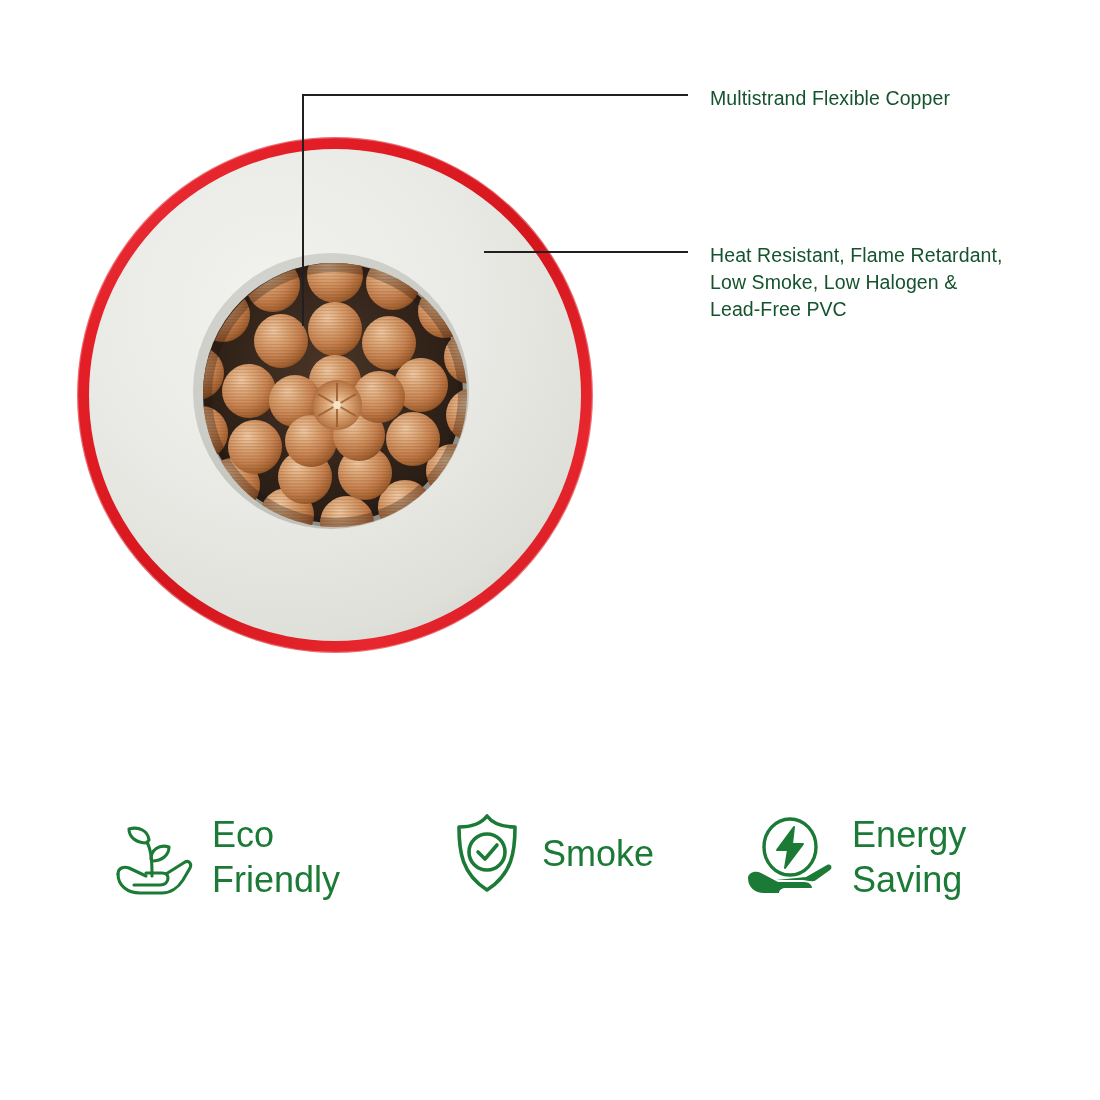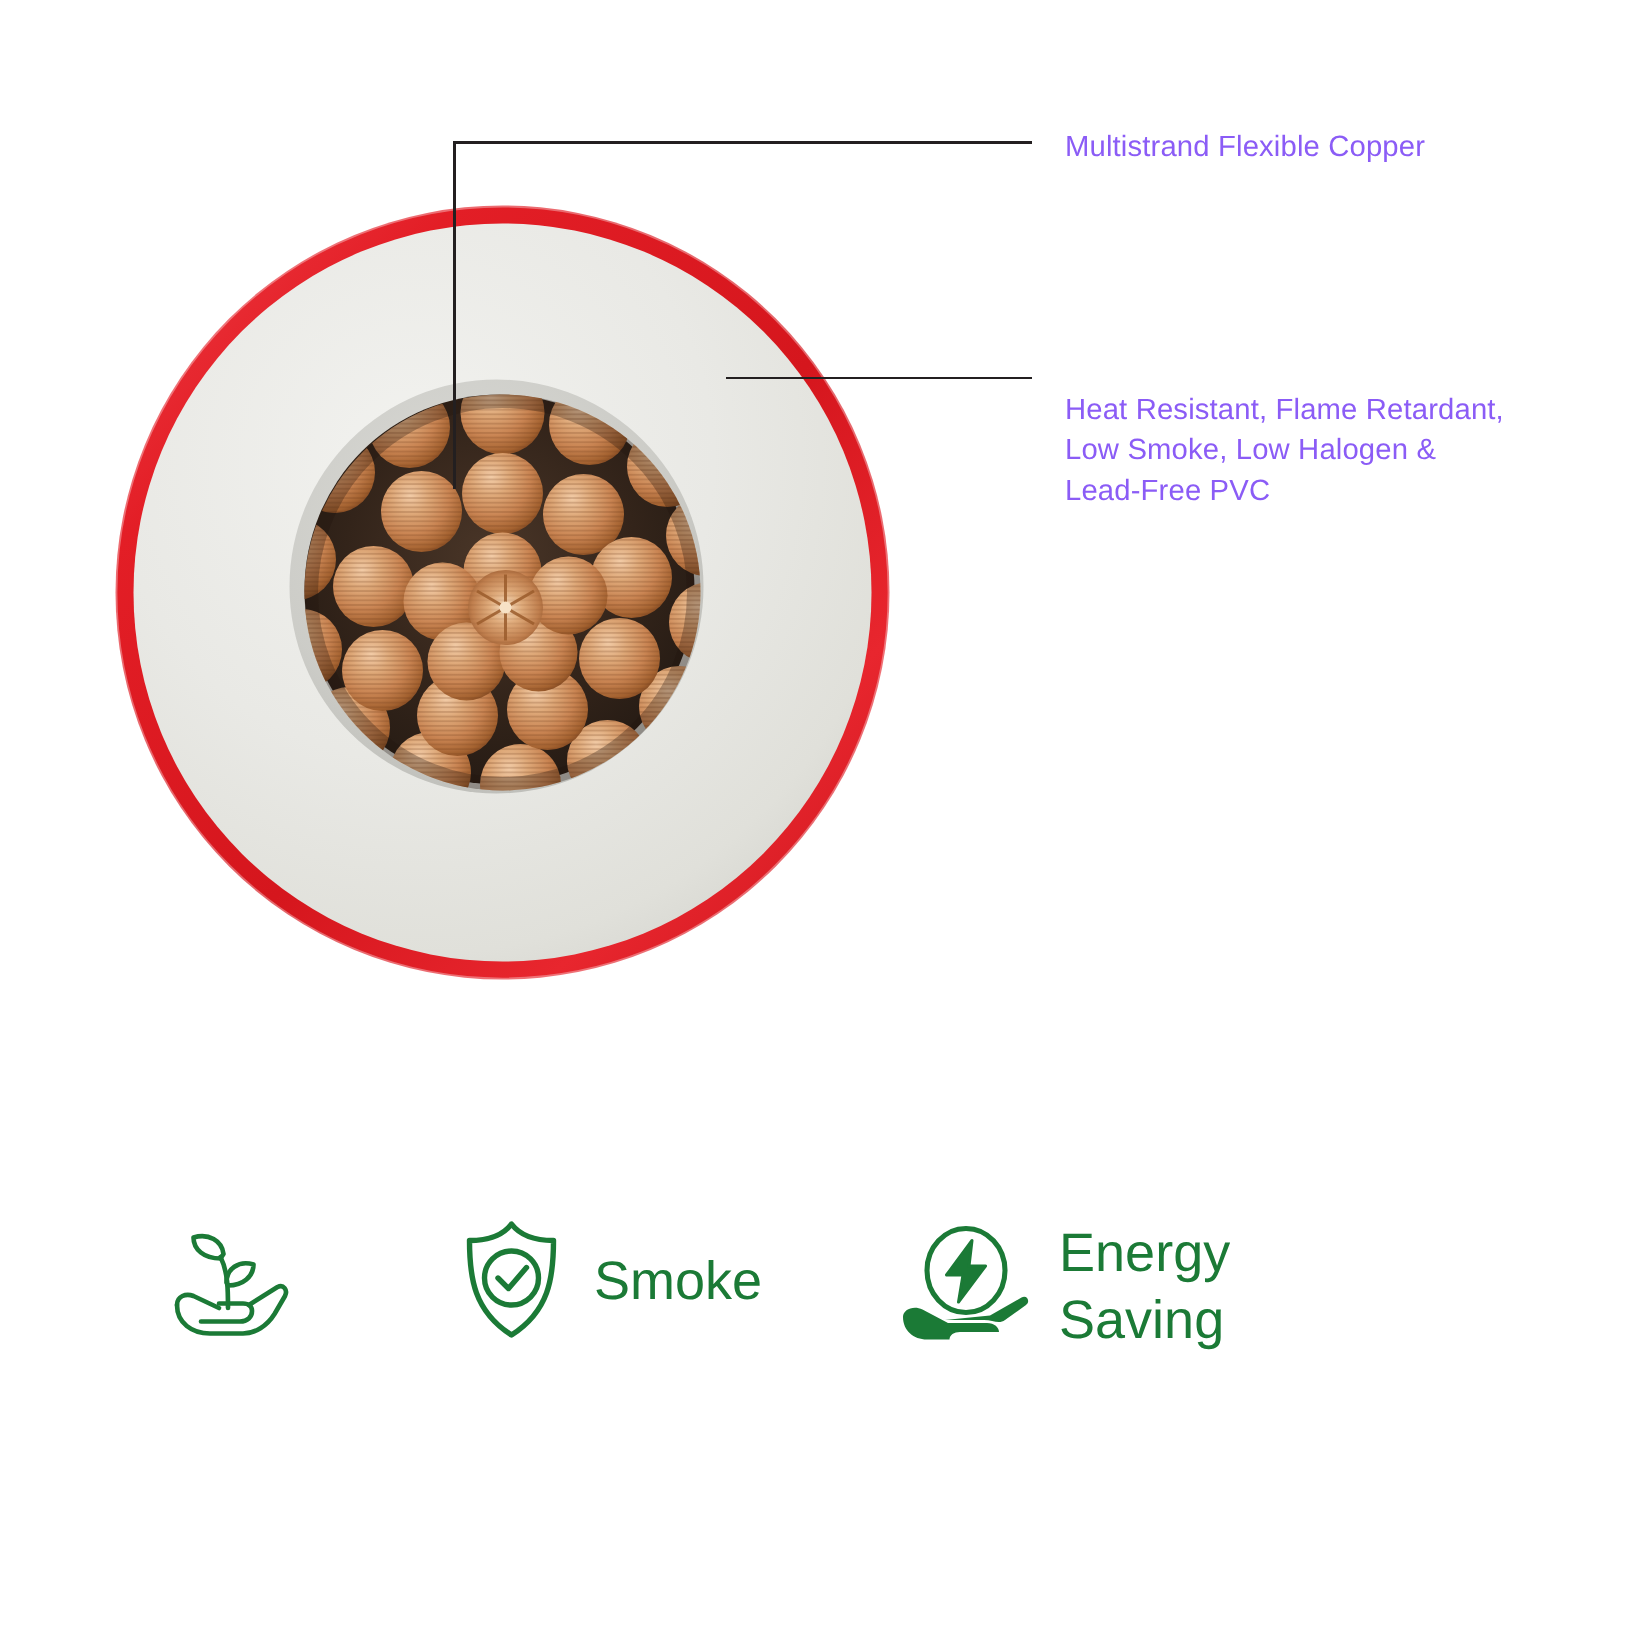--- a/index.html
+++ b/index.html
@@ -39,31 +39,31 @@
     height: 720px;
     pointer-events: none;
   }
 
   
   .callout-label {
     position: absolute;
     font-family: "Liberation Sans", sans-serif;
     font-size: 19.5px;
     line-height: 27px;
-    color: #8b5cf6;
+    color: #14532d;
     letter-spacing: 0.1px;
     white-space: pre-line;
   }
   #callout-label-1 {
     left: 710px;
     top: 85px;
   }
   #callout-label-2 {
     left: 710px;
-    top: 260px;
+    top: 242px;
   }
 
   
   #features {
     position: absolute;
     left: 0;
     top: 812px;
     width: 1100px;
     height: 130px;
     display: flex;
@@ -275,20 +275,22 @@
           <path d="M35 27 C24 27 17 21 17 13 C27 10 36 15 37 24 Z"></path>
 
           <path d="M40 45 C50 45 57 39 57 31 C47 28 39 34 39 43 Z"></path>
 
           <path d="M6 58 C6 52 12 50 17 52 L34 60"></path>
           <path d="M6 58 C6 70 16 77 28 77 L50 77 C58 77 66 72 71 64 L78 52 C80 48 77 44 73 46 L54 58"></path>
           <path d="M22 69 L48 69 C53 69 56 66 56 62 C56 59 54 57 50 57 L34 57"></path>
         </g>
       </svg>
     </span>
+    <span class="feature-text">Eco
+Friendly</span>
   </div>
 
   <div class="feature">
     <span class="feature-icon">
       <svg width="74" height="82" viewBox="0 0 74 82" xmlns="http://www.w3.org/2000/svg">
         <g fill="none" stroke="#1b7a36" stroke-width="3.6" stroke-linecap="round" stroke-linejoin="round">
 
           <path d="M37 4 C31 12 22 15 9 15 C9 40 12 62 37 78 C62 62 65 40 65 15 C52 15 43 12 37 4 Z"></path>
           <circle cx="37" cy="40" r="18"></circle>
           <path d="M28 40 L35 47 L47 33"></path>

